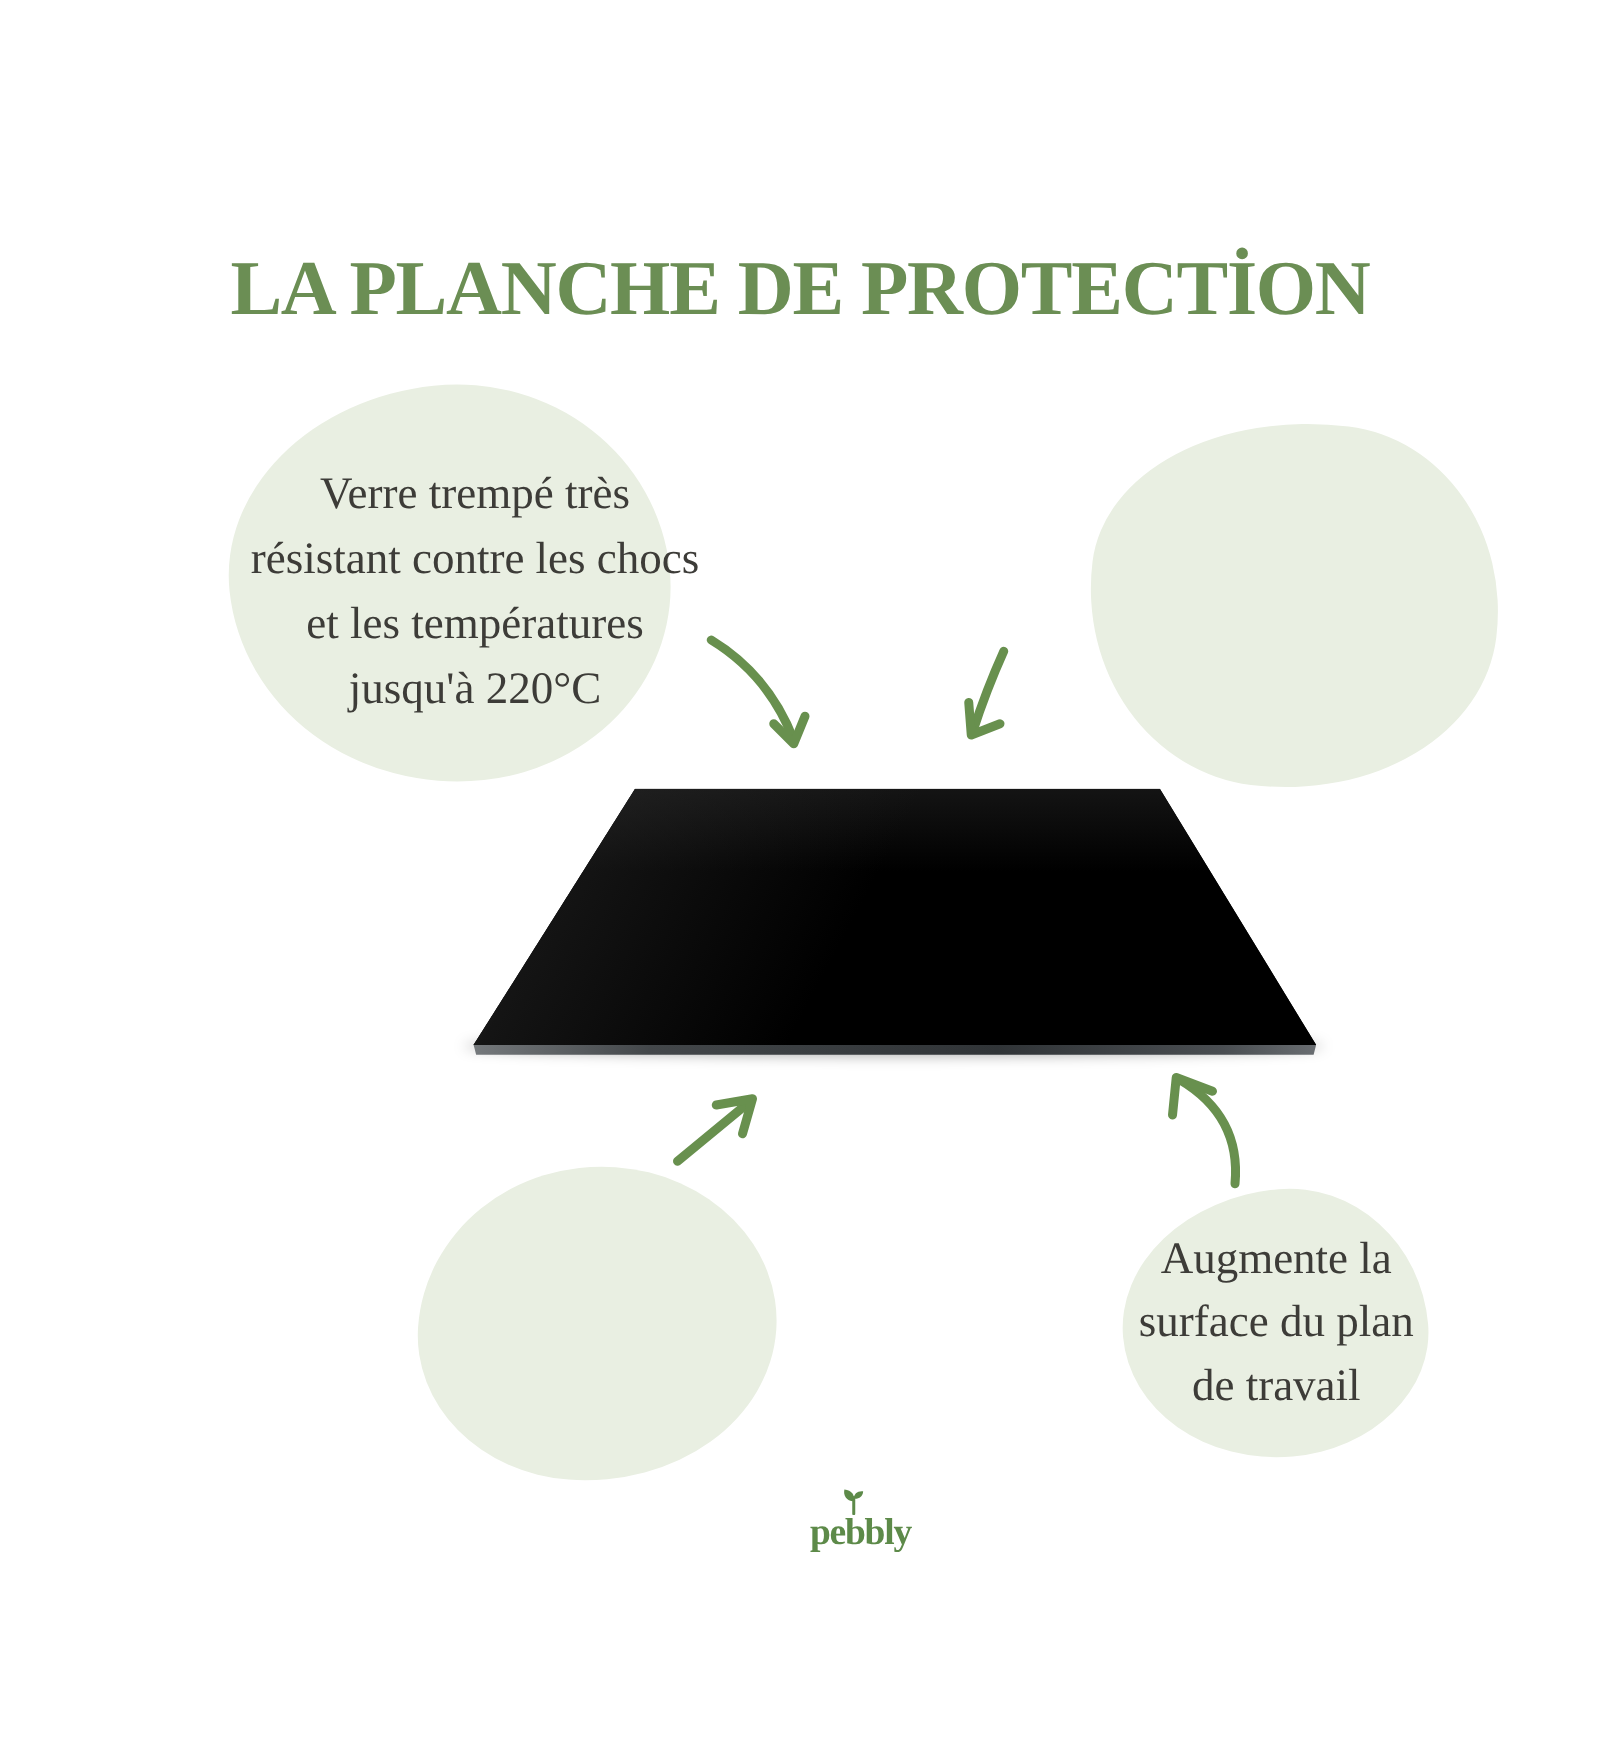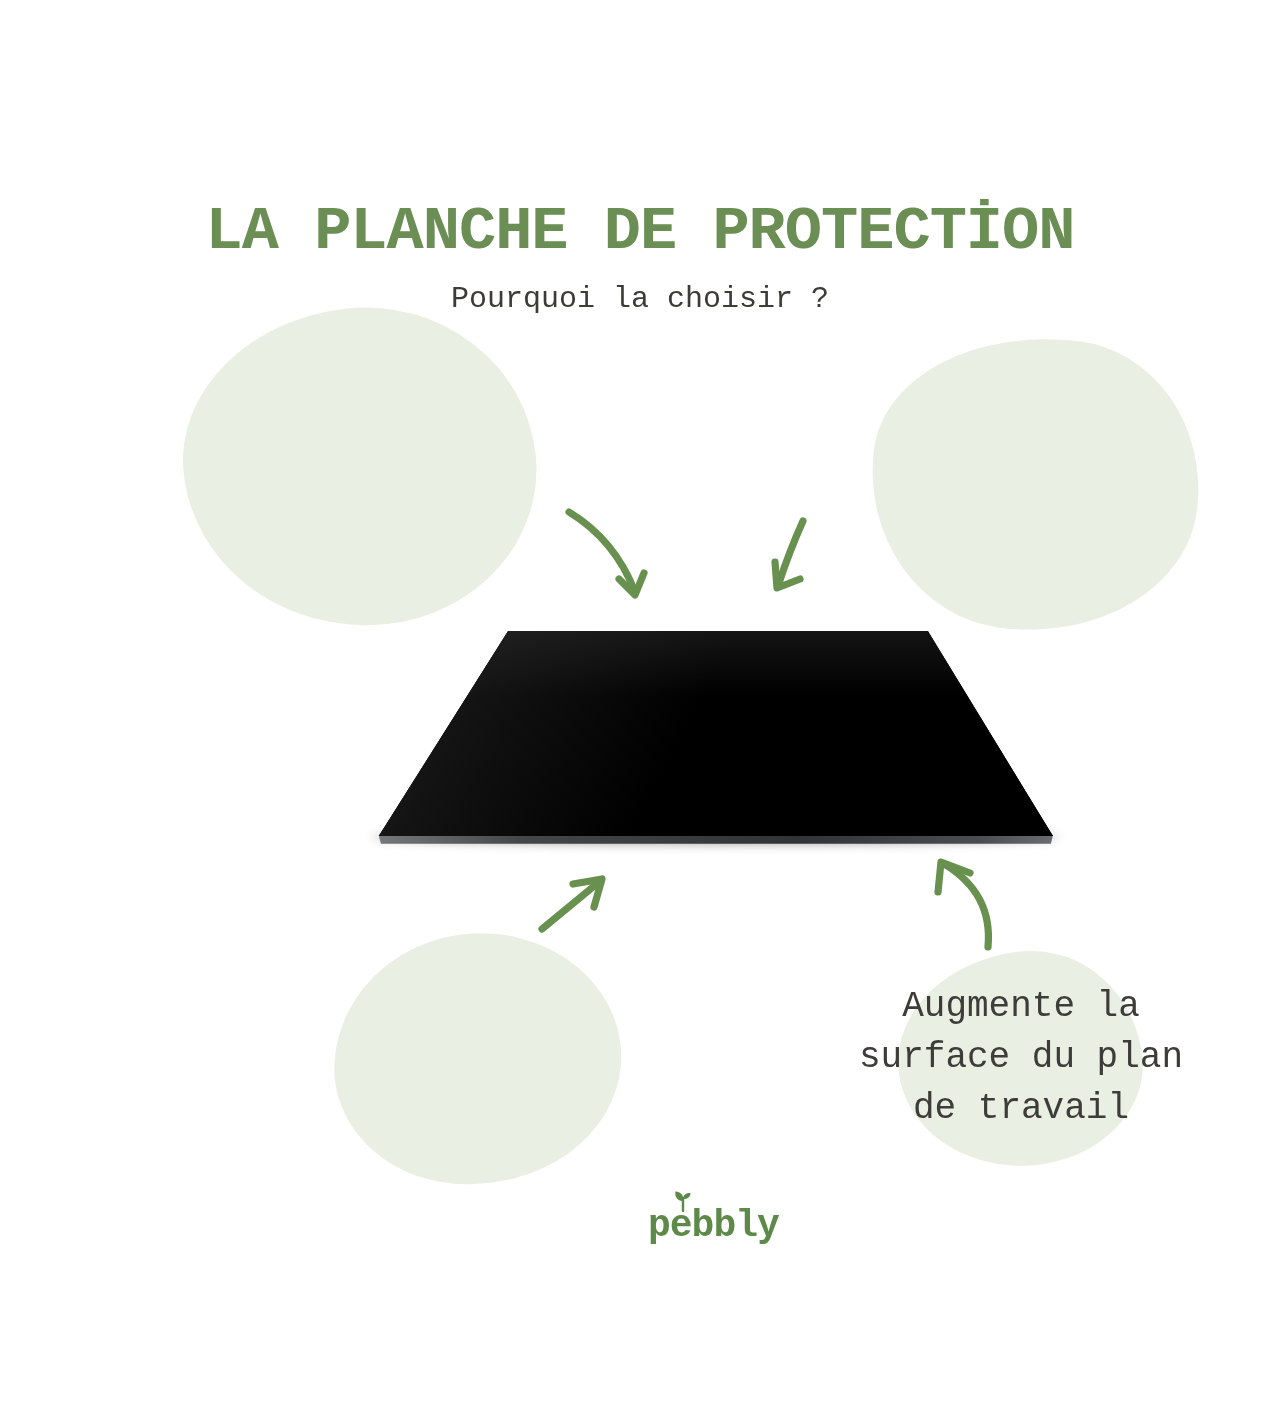--- a/index.html
+++ b/index.html
@@ -1,18 +1,18 @@
 <!DOCTYPE html>
 <html><head>
 <meta charset="utf-8">
 <style>
   html,body{margin:0;padding:0;background:#ffffff;}
   .canvas{
     position:relative;width:1136px;height:1410px;margin:0 auto;overflow:hidden;
-    background:#ffffff;font-family:Liberation Mono, monospace;
+    background:#ffffff;font-family:Liberation Serif, serif;
   }
   
   .title{
     position:absolute;left:0;right:0;top:196px;text-align:center;
     font-size:62px;font-weight:bold;letter-spacing:-1px;color:#6b8e54;
   }
   .subtitle{
     position:absolute;left:0;right:0;top:282px;text-align:center;
     font-size:30px;color:#3c3b37;
   }
@@ -53,37 +53,40 @@
     position:absolute;inset:0;
     clip-path:polygon(1.7% 92.8%,98.7% 92.8%,98.4% 96.4%,2.0% 96.4%);
     background:linear-gradient(90deg,#797d80,#43474a 22%,#303437 62%,#4a4e52 88%,#6d7175);
   }
   
   .arrows{position:absolute;left:0;top:0;z-index:4;pointer-events:none;}
   .arrows path{fill:none;stroke:#68904e;stroke-width:7.2;stroke-linecap:round;stroke-linejoin:round;}
   
   .logo{
     position:absolute;left:576px;top:1202px;z-index:3;
-    color:#5d8a49;font-size:38px;font-weight:bold;letter-spacing:-1px;line-height:48px;
+    color:#5d8a49;font-size:30px;font-weight:bold;letter-spacing:-1px;line-height:48px;
   }
   .logo .leaf{position:absolute;left:24px;top:-12px;}
 </style>
 </head>
 <body>
 
 <div class="canvas">
 
   <div class="title">LA PLANCHE DE PROTECTİON</div>
-  <div class="subtitle">Pourquoi la choisir ?</div>
 
   <div class="blob blob-tl"></div>
   <div class="blob blob-tr"></div>
   <div class="blob blob-bl"></div>
   <div class="blob blob-br"></div>
 
+  <div class="note note-tl">Verre trempé très
+résistant contre les chocs
+et les températures
+jusqu'à 220°C</div>
   <div class="note note-br">Augmente la
 surface du plan
 de travail</div>
 
   <div class="board">
     <div class="board-shadow"></div>
     <div class="board-edge"></div>
     <div class="board-face"></div>
   </div>
 

